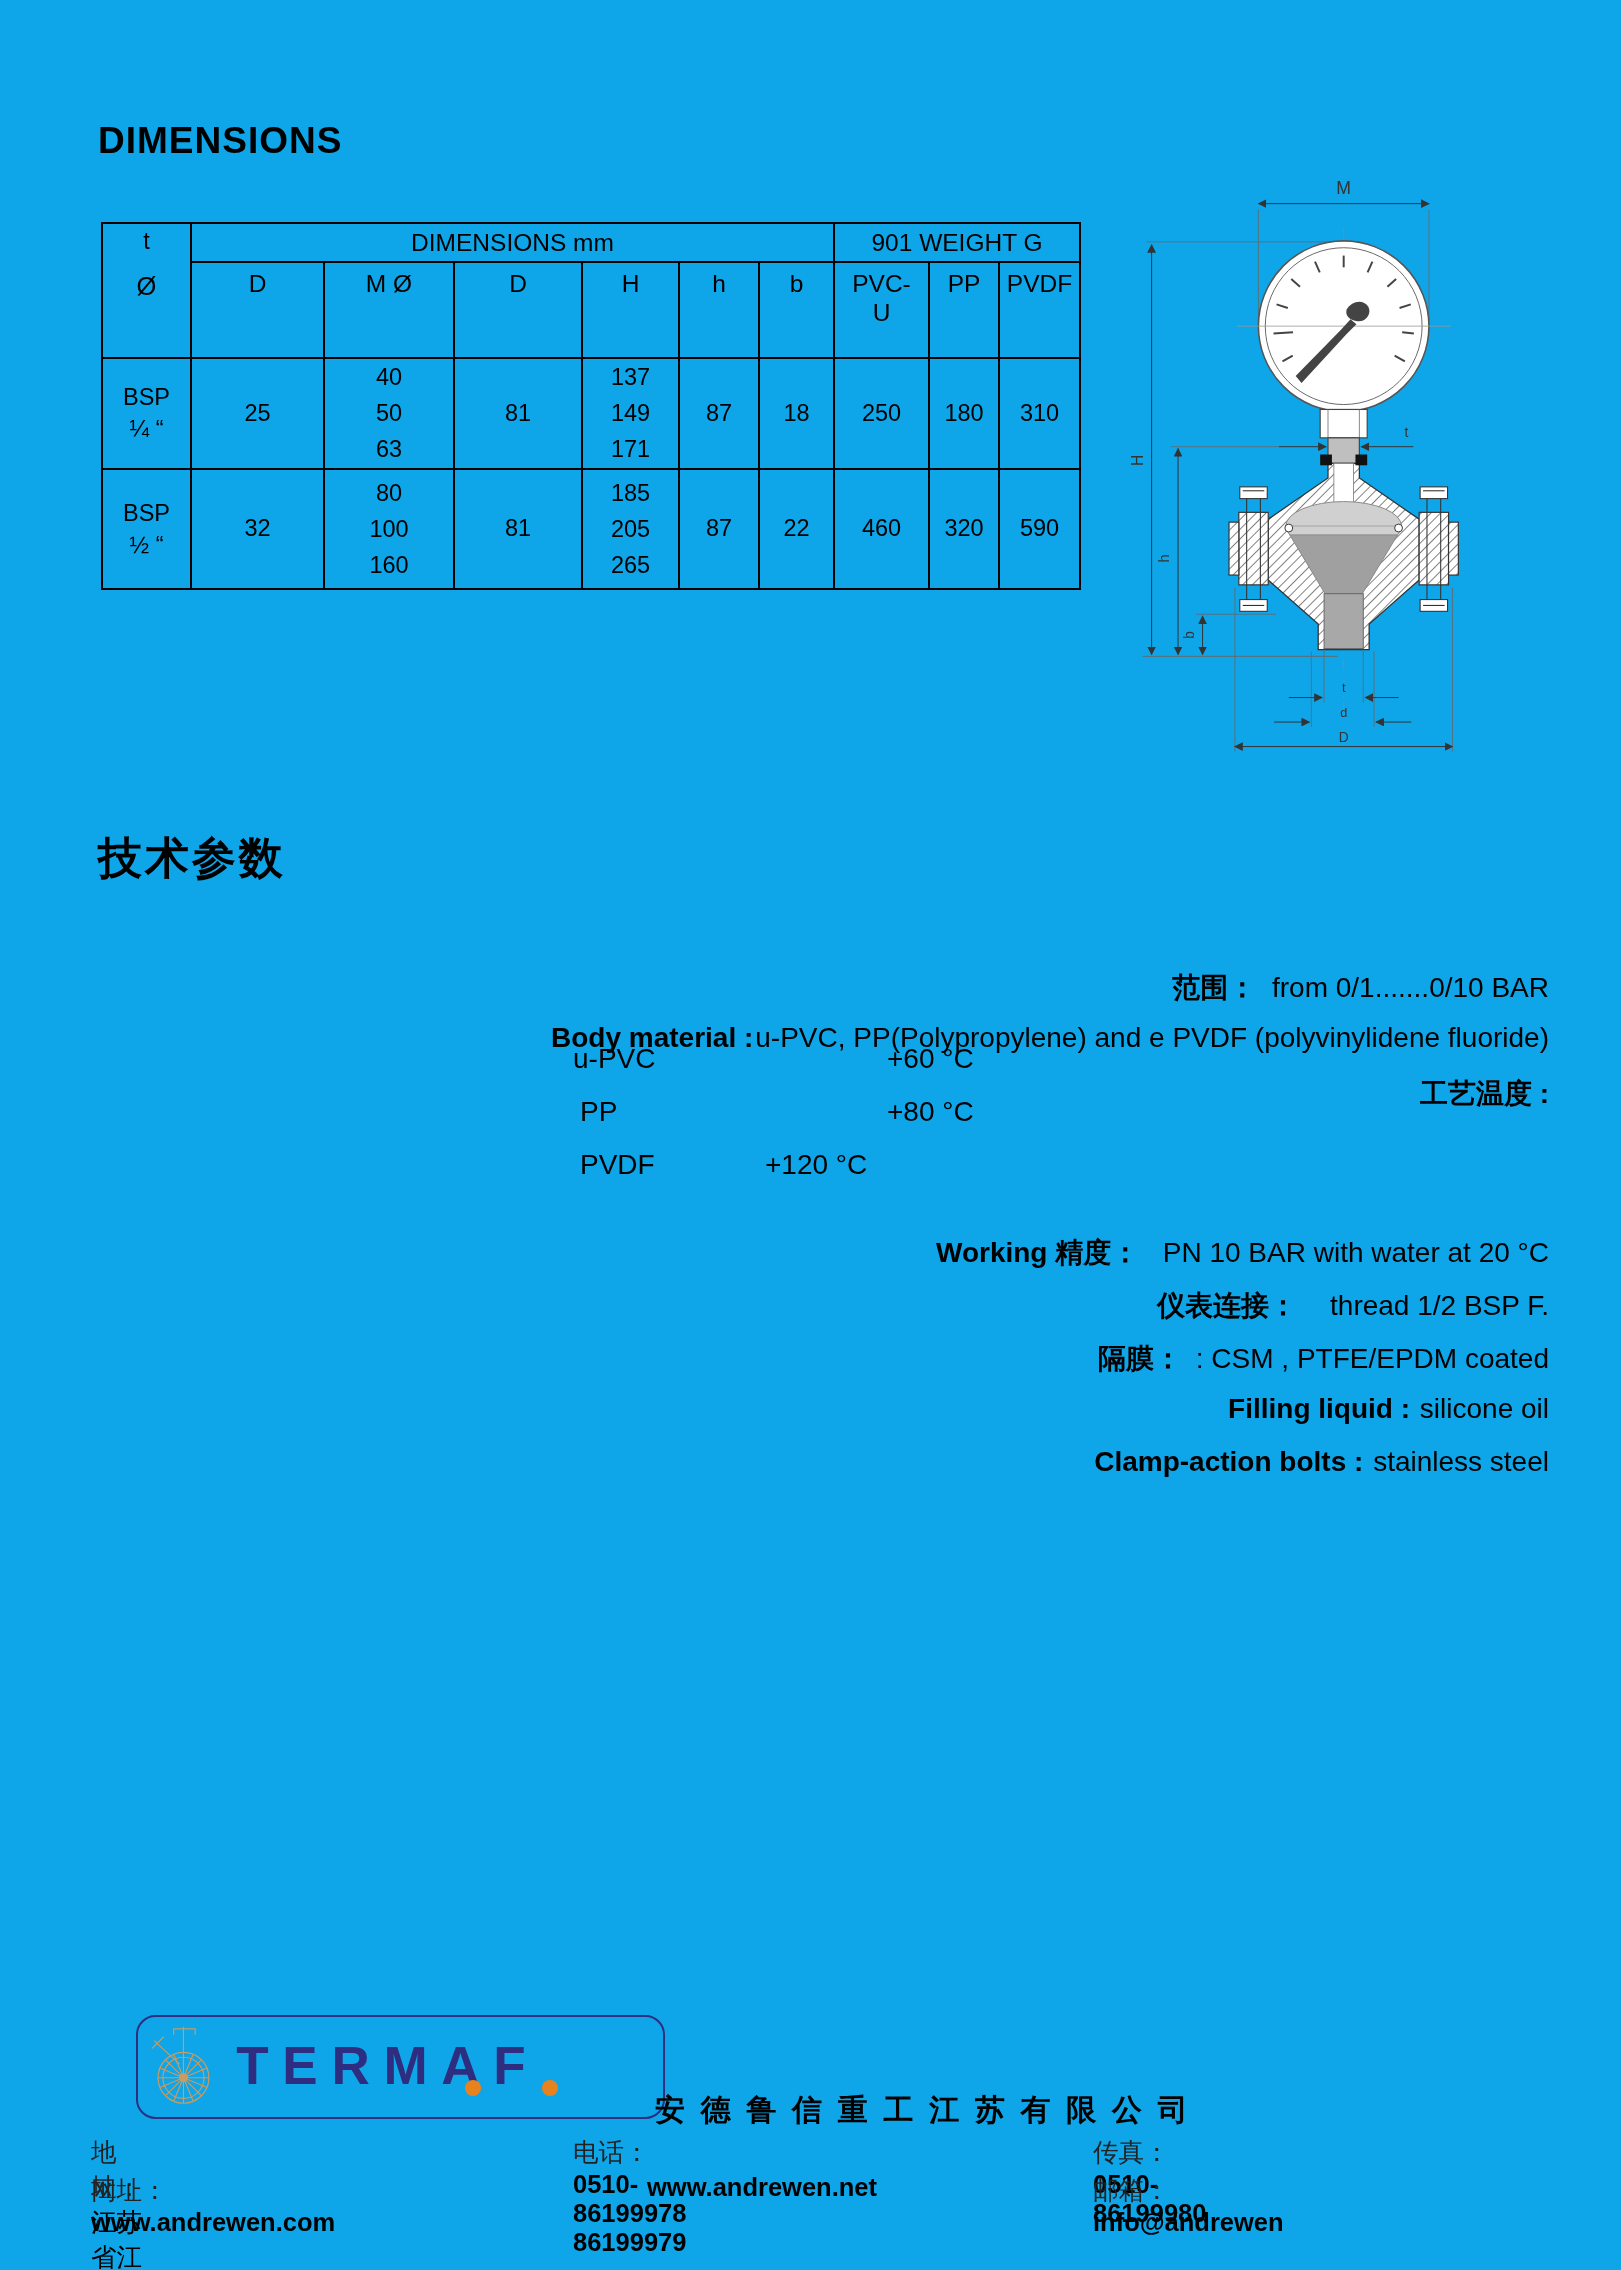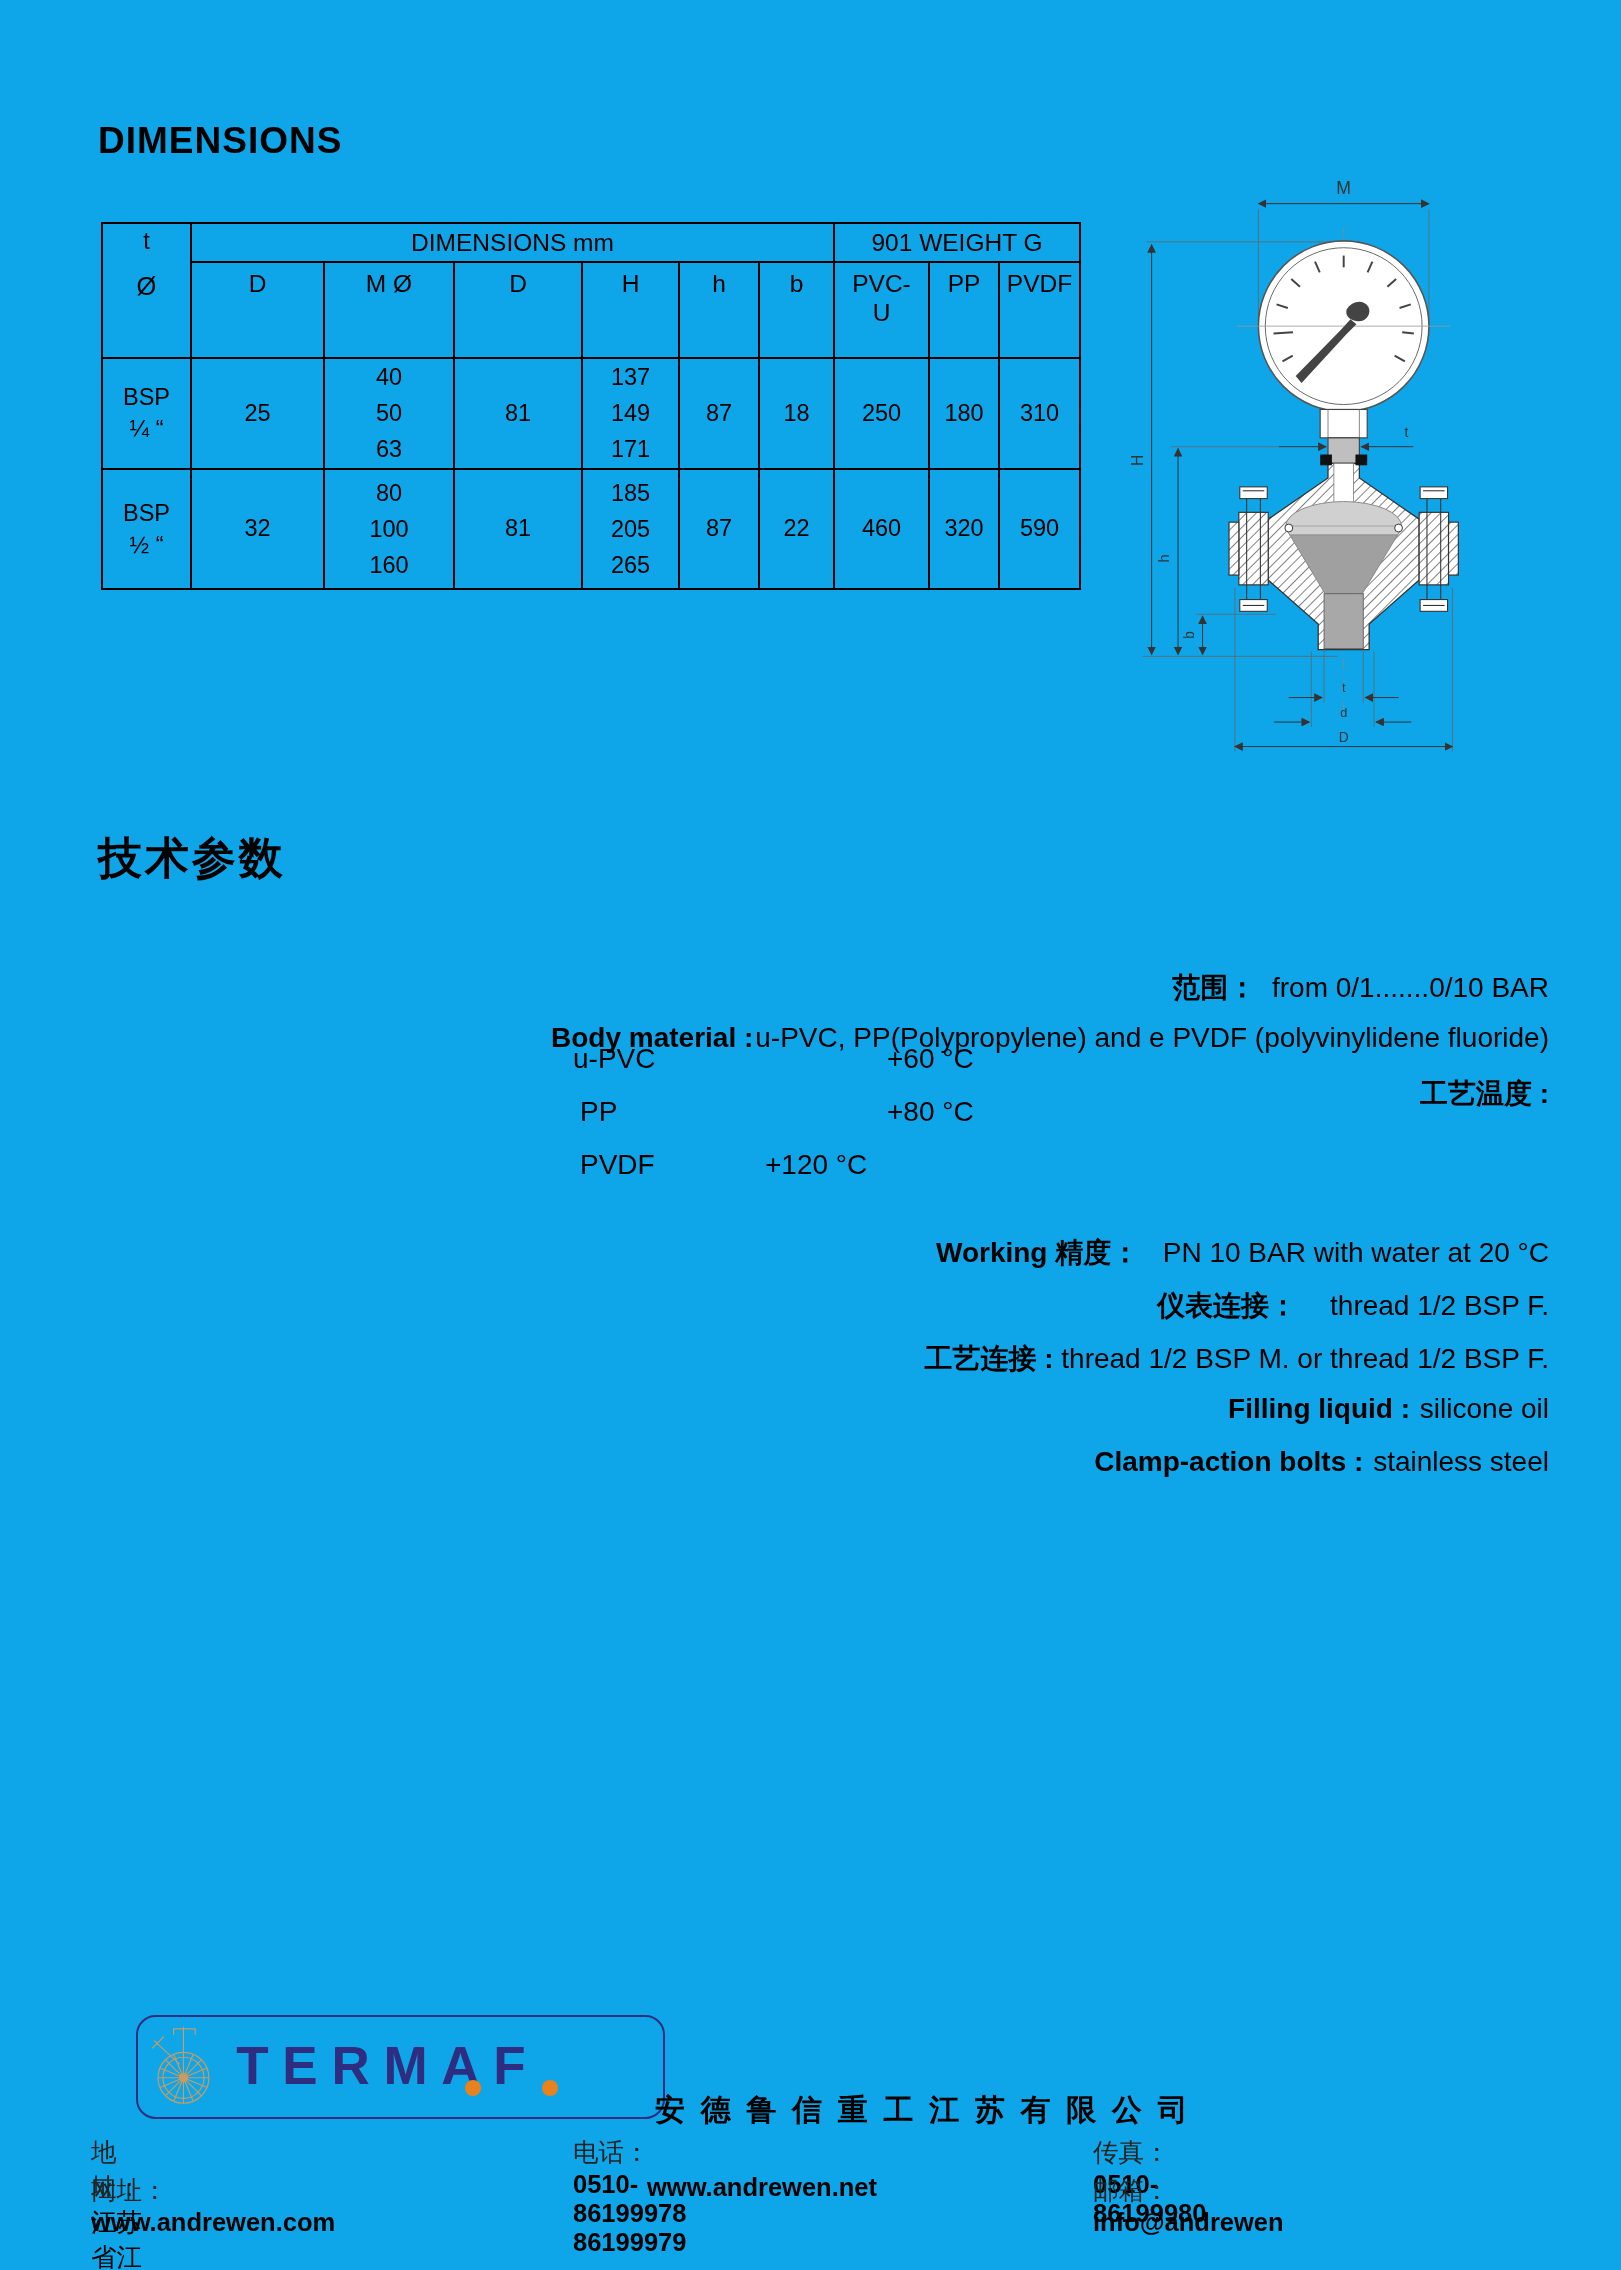--- a/index.html
+++ b/index.html
@@ -268,21 +268,21 @@
       <span class="abs" style="left:482px">PVDF</span>
       <span class="abs" style="left:667px">+120 °C</span>
     </div>
     <div class="spec-line">
       <span class="sl">Working 精度：</span><span class="ml24">PN 10 BAR with water at 20 °C</span>
     </div>
     <div class="spec-line">
       <span class="sl">仪表连接：</span><span class="ml34">thread 1/2 BSP F.</span>
     </div>
     <div class="spec-line">
-      <span class="sl">工艺连接 :</span><span class="ml8">thread 1/2 BSP M. or thread 1/2 BSP F.</span>
+      <span class="sl">隔膜：</span><span class="ml14">: CSM , PTFE/EPDM coated</span>
     </div>
     <div class="spec-line">
       <span class="sl">Filling liquid :</span><span class="ml10">silicone oil</span>
     </div>
     <div class="spec-line">
       <span class="sl">Clamp-action bolts :</span><span class="ml10">stainless steel</span>
     </div>
   </div>
 
   <div id="logo-box">

